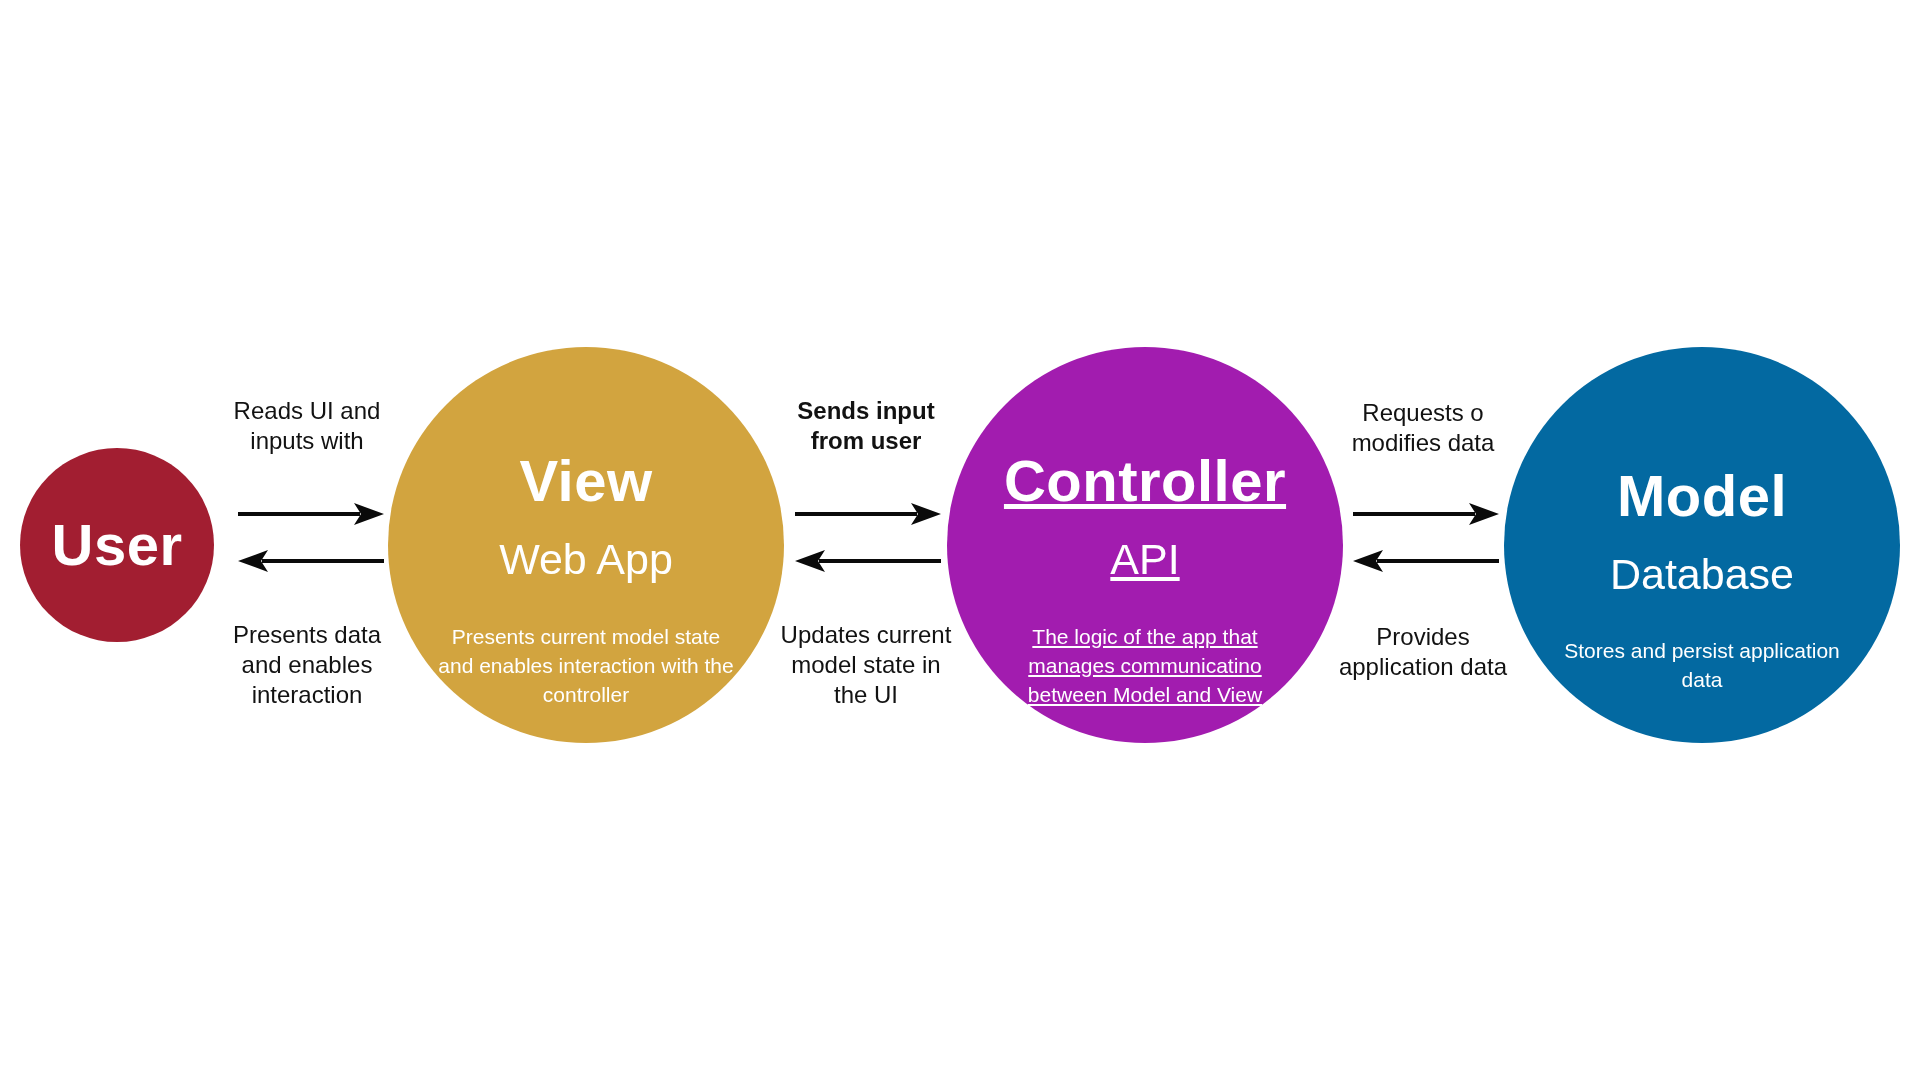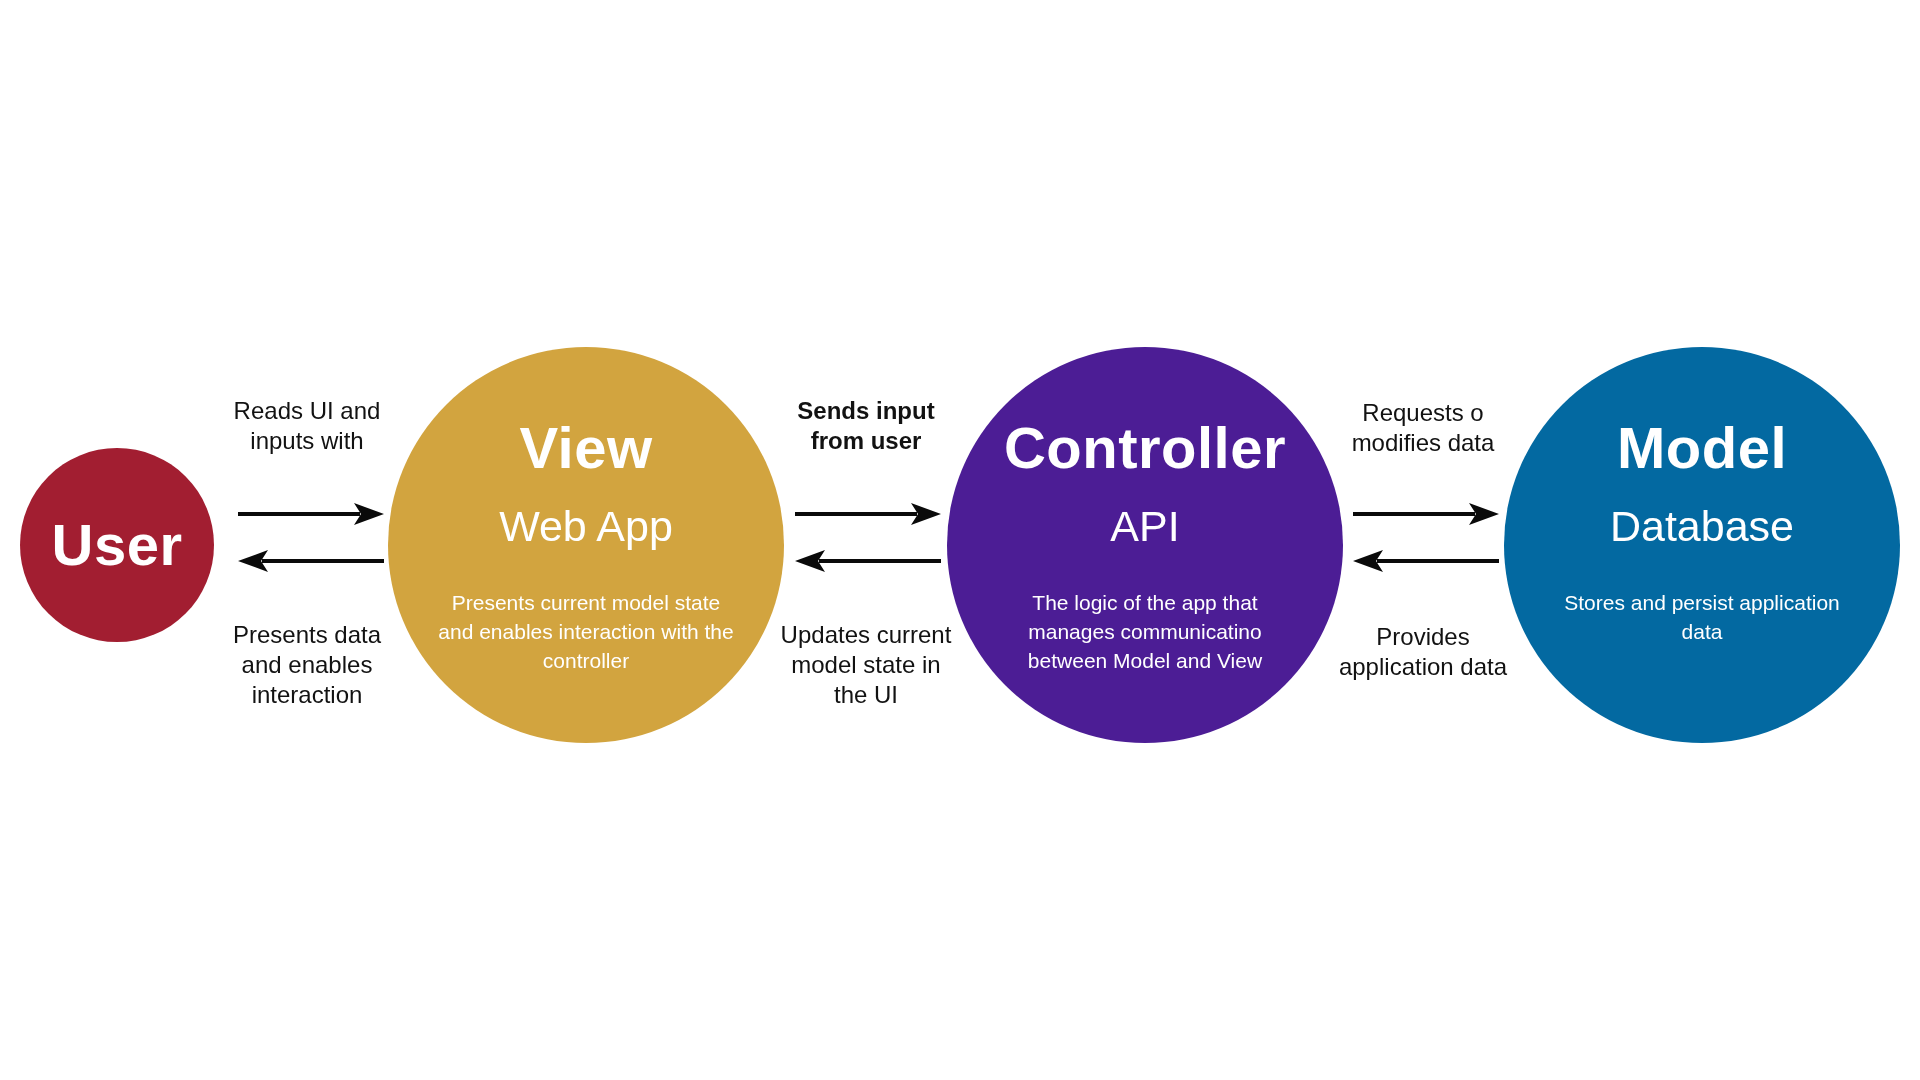--- a/index.html
+++ b/index.html
@@ -18,20 +18,21 @@
   }
   .node {
     position: absolute;
     border-radius: 50%;
     color: #ffffff;
     display: flex;
     flex-direction: column;
     align-items: center;
     text-align: center;
     box-sizing: border-box;
+    justify-content: center;
   }
   .node.big {
     width: 396px;
     height: 396px;
     top: 347px;
     padding-top: 68px;
   }
   .node.small {
     width: 194px;
     height: 194px;
@@ -127,21 +128,21 @@
   <div class="node small" id="node-user" style="background-color: rgb(162, 30, 49);">
     <div class="node-title">User</div>
   </div>
 
   <div class="node big" id="node-view" style="background-color: rgb(210, 164, 63);">
     <div class="node-title">View</div>
     <div class="node-subtitle">Web App</div>
     <div class="node-desc">Presents current model state and enables interaction with the controller</div>
   </div>
 
-  <div class="node big" id="node-controller" style="background-color: #4c1d95;">
+  <div class="node big" id="node-controller" style="background-color: #a21caf; text-decoration: underline;">
     <div class="node-title">Controller</div>
     <div class="node-subtitle">API</div>
     <div class="node-desc">The logic of the app that manages communicatino between Model and View</div>
   </div>
 
   <div class="node big" id="node-model" style="background-color: #0369a1;">
     <div class="node-title">Model</div>
     <div class="node-subtitle">Database</div>
     <div class="node-desc">Stores and persist application data</div>
   </div>

